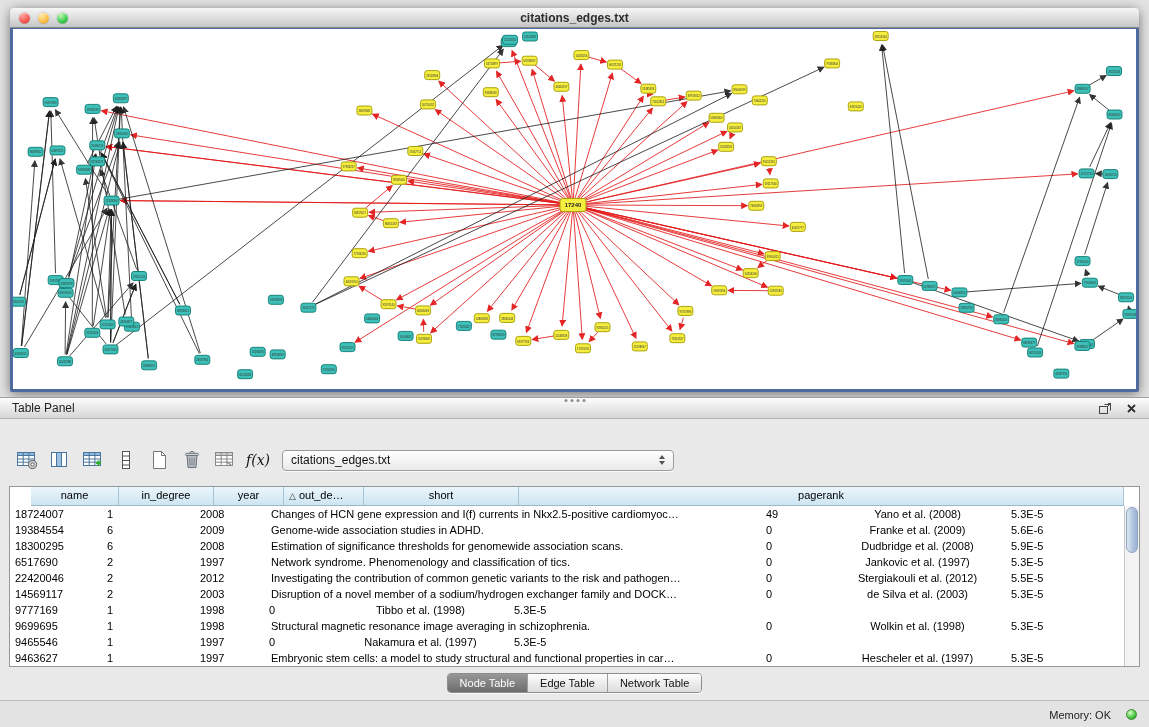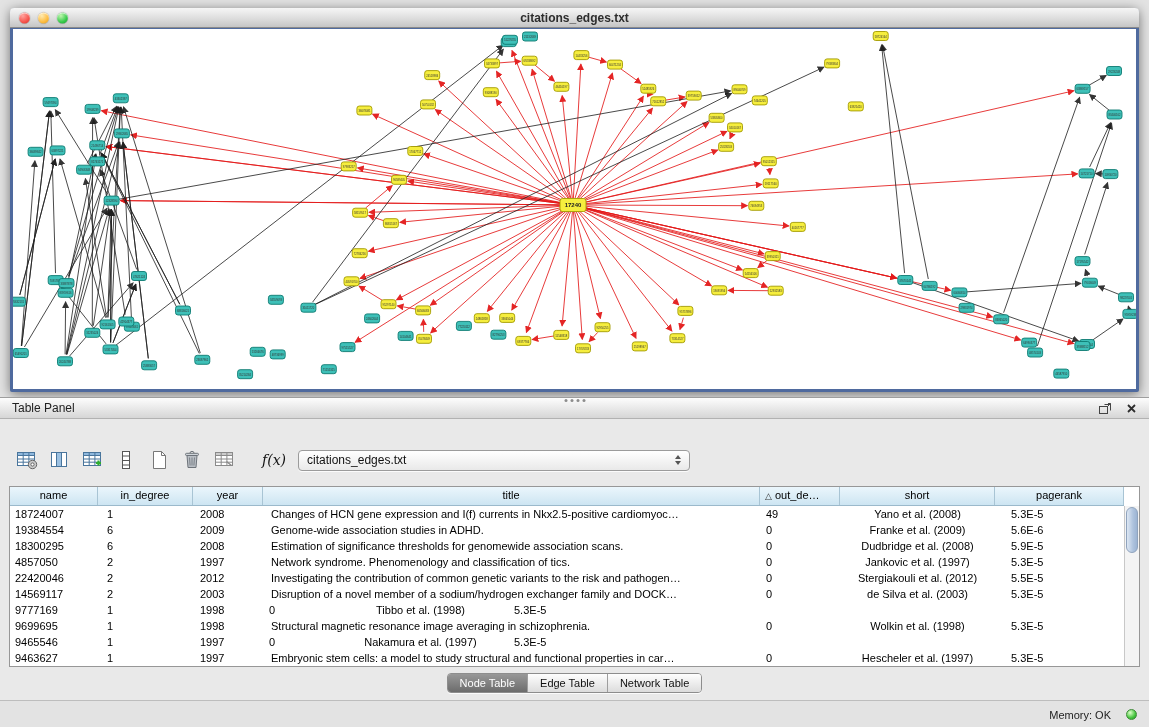--- a/index.html
+++ b/index.html
@@ -38,30 +38,30 @@
   .panel-title{font-size:12px;color:#222;}
   .splitter-dots{position:absolute;left:50%;top:1px;transform:translateX(-50%);display:flex;gap:3px;}
   .splitter-dots i{width:3px;height:3px;border-radius:50%;background:#8d8d8d;display:block;}
   .panel-header-icons{margin-left:auto;display:flex;align-items:center;gap:14px;}
   .panel-header-icons span{display:flex;align-items:center;}
 
   .panel-body{position:absolute;left:0;right:0;top:22px;bottom:0;}
   .toolbar{position:absolute;left:14px;top:26px;height:28px;display:flex;align-items:center;}
   .toolbar-icons{display:flex;align-items:center;gap:7px;}
   .icon-btn{width:26px;height:26px;display:flex;align-items:center;justify-content:center;border-radius:3px;}
-  .fx-btn{font-family:"DejaVu Serif",serif;font-style:italic;font-size:14px;color:#111;margin:0 12px 0 24px;}
+  .fx-btn{font-family:"DejaVu Serif",serif;font-style:italic;font-size:14px;color:#111;margin:0 12px 0 8px;}
   .combo{width:392px;height:21px;border:1px solid #9b9b9b;border-radius:4px;
     background:linear-gradient(#ffffff,#e9e9e9);display:flex;align-items:center;padding:0 8px;
     font-size:12px;color:#111;box-shadow:0 1px 0 rgba(255,255,255,.8);}
   .combo-arrows{margin-left:auto;display:flex;flex-direction:column;gap:2px;align-items:center;}
   .combo-arrows .up{width:0;height:0;border-left:3.5px solid transparent;border-right:3.5px solid transparent;border-bottom:4px solid #555;}
   .combo-arrows .down{width:0;height:0;border-left:3.5px solid transparent;border-right:3.5px solid transparent;border-top:4px solid #555;}
 
   .table-area{position:absolute;left:9px;right:9px;top:66px;bottom:33px;background:#fff;border:1px solid #979797;position:absolute;overflow:hidden;}
-  .thead{height:19px;margin-right:15px;display:flex;background:linear-gradient(#ebf6fc,#cde5f2);border-bottom:1px solid #9bb9cb;}
+  .thead{height:19px;margin-right:15px;display:flex;background:linear-gradient(#ebf6fc,#cde5f2);border-bottom:1px solid #9bb9cb;margin-left:21px;}
   .hcell{font-size:11px;line-height:18px;color:#111;text-align:center;border-right:1px solid #a8c4d4;overflow:hidden;white-space:nowrap;padding:0;}
   .thead .c0,.thead .c1,.thead .c2,.thead .c3,.thead .c5,.thead .c6{padding:0;text-align:center;}
   .thead .c4{text-align:left;padding-left:5px;}
   .sort-glyph{font-size:9px;margin-right:3px;color:#333;}
   .tbody{position:absolute;top:19px;left:0;right:15px;bottom:0;overflow:hidden;background:#fff;}
   .trow{display:flex;height:16px;}
   .tcell{font-size:11px;line-height:16px;color:#000;white-space:nowrap;overflow:hidden;}
   .c0{width:88px;padding-left:5px;}
   .c1{width:95px;padding-left:9px;}
   .c2{width:70px;padding-left:7px;}
@@ -769,21 +769,20 @@
               <i class="down"></i>
             </span>
         </div>
       </div>
 
       <div class="table-area">
         <div class="thead">
             <div class="tcell hcell c0"><span>name</span></div>
             <div class="tcell hcell c1"><span>in_degree</span></div>
             <div class="tcell hcell c2"><span>year</span></div>
-            <div class="tcell hcell c3"><span>title</span></div>
             <div class="tcell hcell c4"><span class="sort-glyph">△</span><span>out_de…</span></div>
             <div class="tcell hcell c5"><span>short</span></div>
             <div class="tcell hcell c6"><span>pagerank</span></div>
           </div>
         <div class="tbody">
             <div class="trow">
               <div class="tcell c0">18724007</div>
               <div class="tcell c1">1</div>
               <div class="tcell c2">2008</div>
               <div class="tcell c3">Changes of HCN gene expression and I(f) currents in Nkx2.5-positive cardiomyoc…</div>
@@ -803,21 +802,21 @@
             <div class="trow">
               <div class="tcell c0">18300295</div>
               <div class="tcell c1">6</div>
               <div class="tcell c2">2008</div>
               <div class="tcell c3">Estimation of significance thresholds for genomewide association scans.</div>
               <div class="tcell c4">0</div>
               <div class="tcell c5">Dudbridge et al. (2008)</div>
               <div class="tcell c6">5.9E-5</div>
             </div>
             <div class="trow">
-              <div class="tcell c0">4857050</div>
+              <div class="tcell c0">6517690</div>
               <div class="tcell c1">2</div>
               <div class="tcell c2">1997</div>
               <div class="tcell c3">Network syndrome. Phenomenology and classification of tics.</div>
               <div class="tcell c4">0</div>
               <div class="tcell c5">Jankovic et al. (1997)</div>
               <div class="tcell c6">5.3E-5</div>
             </div>
             <div class="trow">
               <div class="tcell c0">22420046</div>
               <div class="tcell c1">2</div>

